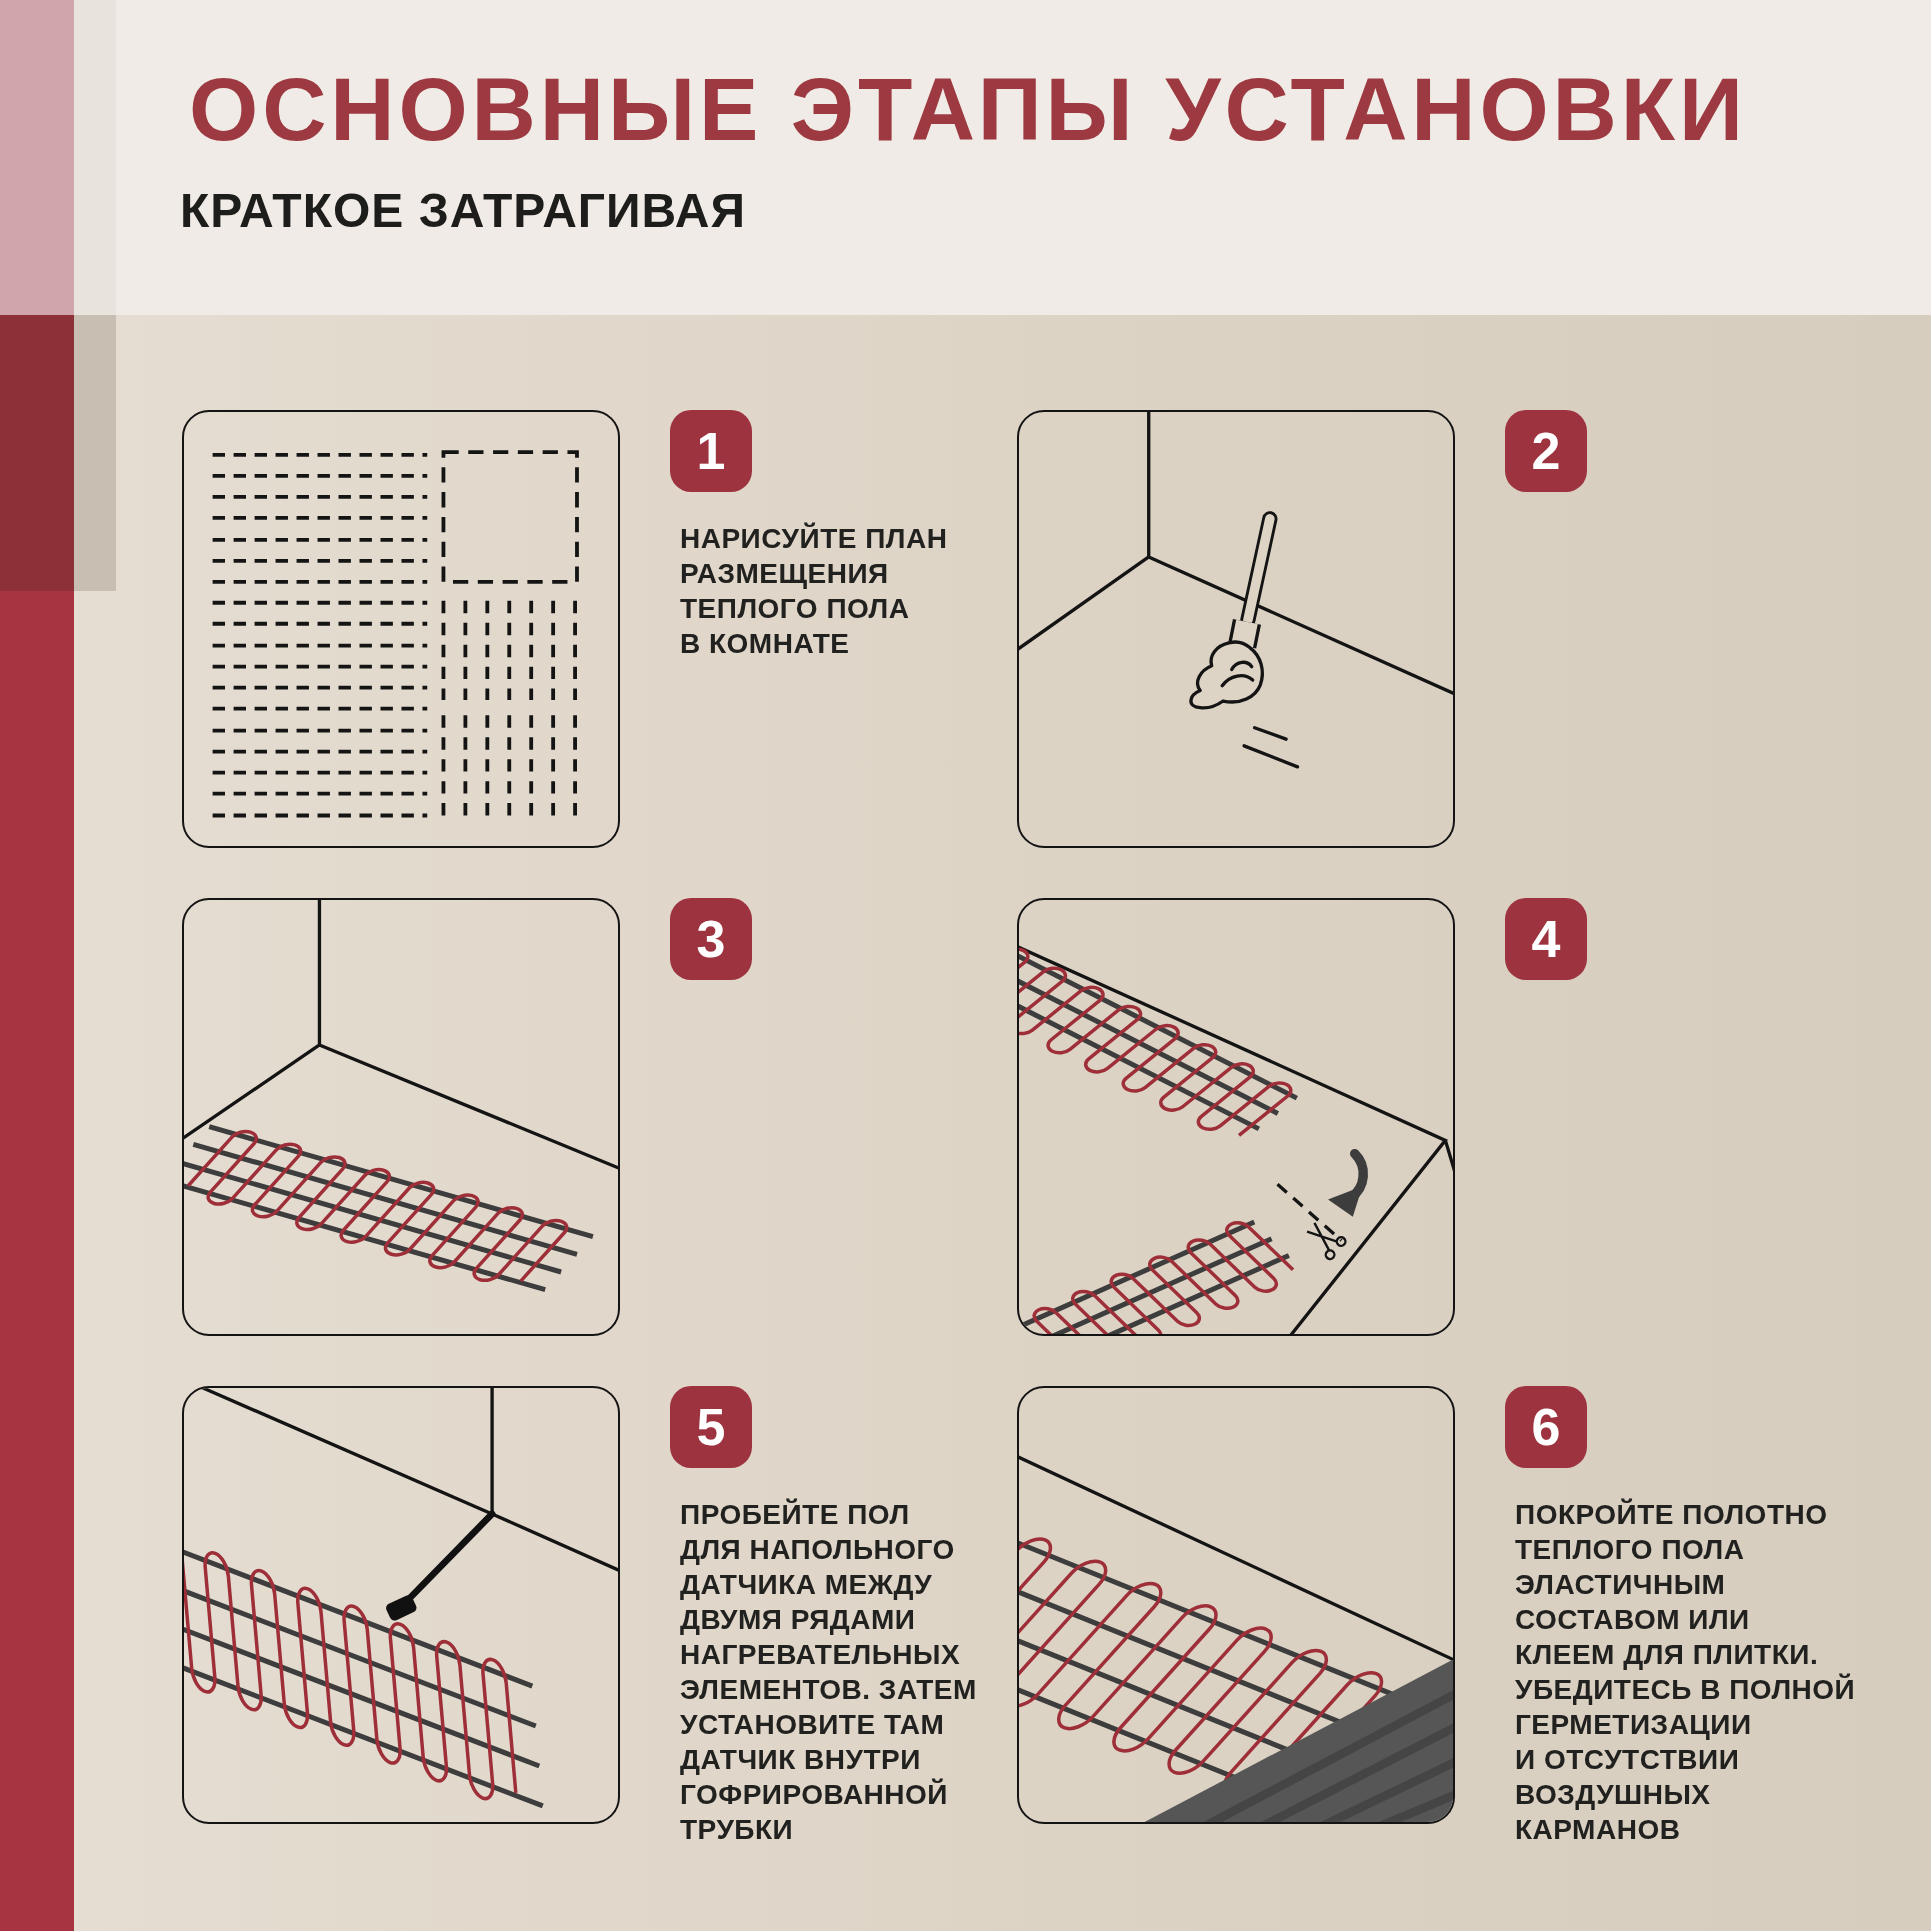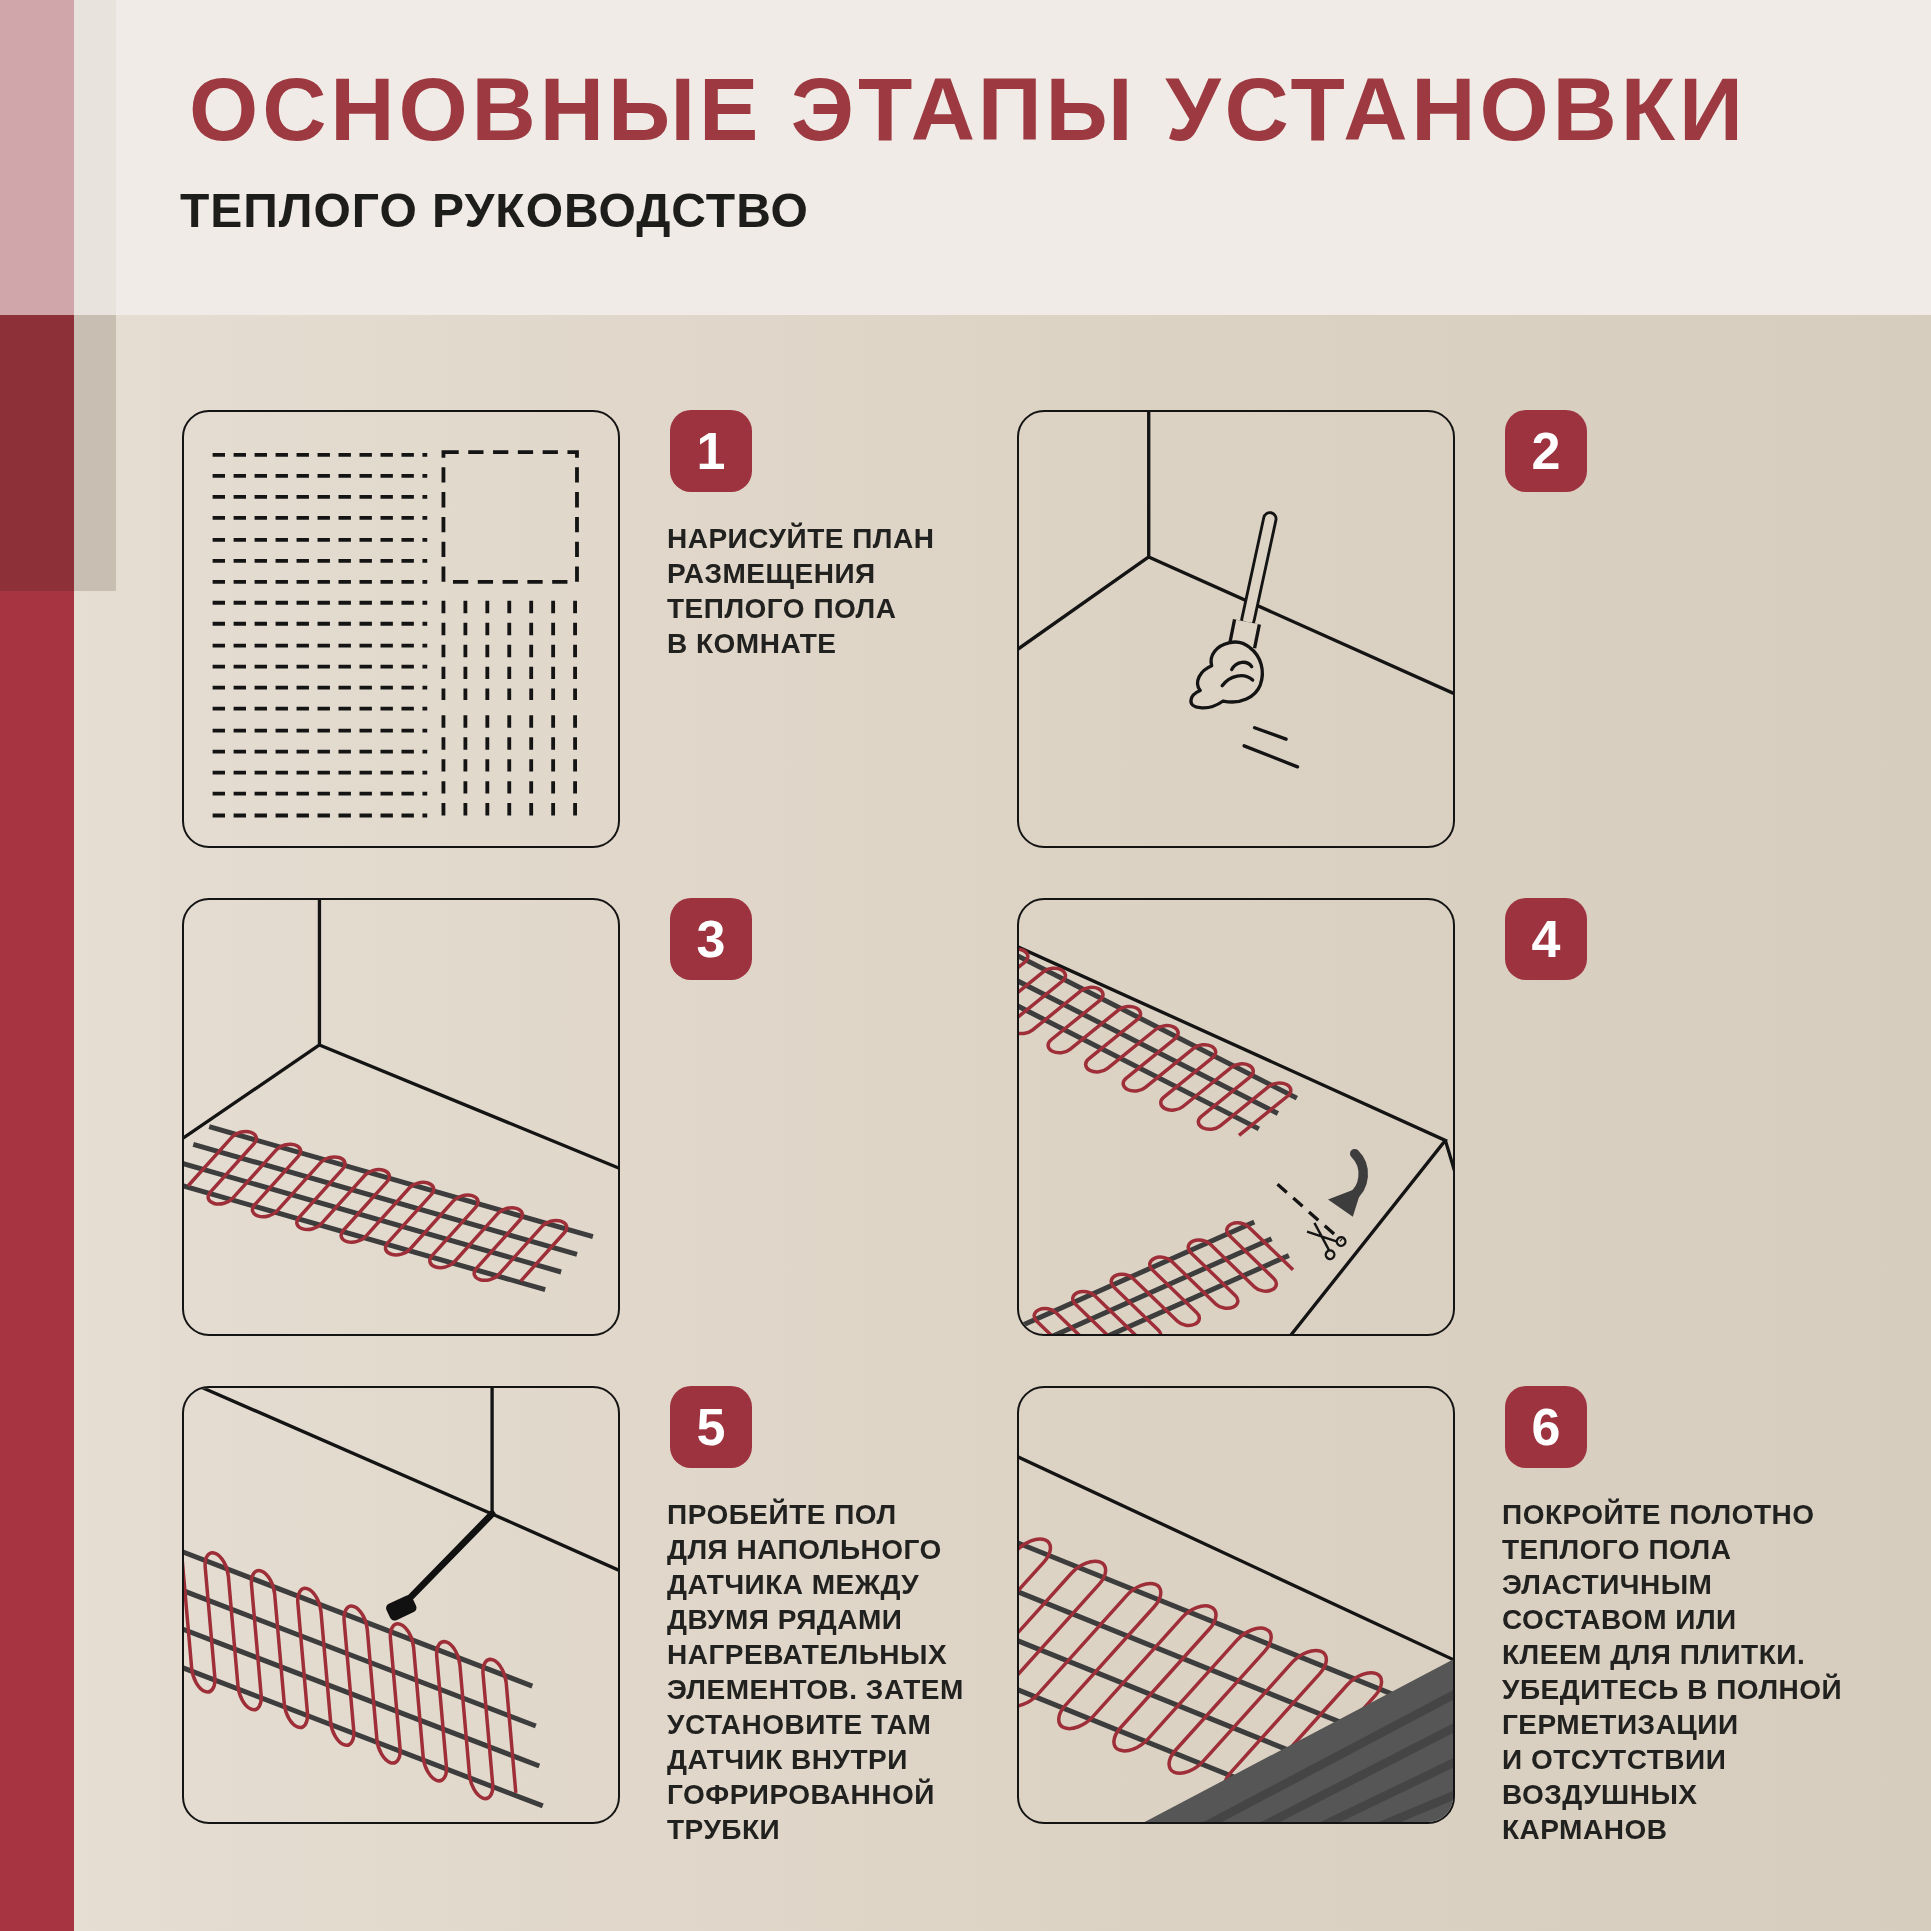--- a/index.html
+++ b/index.html
@@ -29,21 +29,21 @@
   .step-5{left:182px;top:1386px;}
   .step-6{left:1017px;top:1386px;}
 
   .panel{position:absolute;left:0;top:0;width:434px;height:434px;
     border:2.9px solid #141414;border-radius:27px;overflow:hidden;}
   .panel svg{display:block;width:434px;height:434px;}
 
   .badge{position:absolute;left:488px;top:0;width:82px;height:82px;border-radius:21px;
     background:#9e3340;color:#ffffff;display:flex;align-items:center;justify-content:center;
     font-size:52px;font-weight:bold;}
-  .step-text{position:absolute;left:485px;top:111px;margin:0;
+  .step-text{position:absolute;left:498px;top:111px;margin:0;
     font-size:28px;line-height:35px;font-weight:bold;letter-spacing:0.5px;
     color:#21211f;white-space:pre-line;}
 
   .ln{stroke:#141414;stroke-width:3.5;fill:none;stroke-linecap:round;}
   .dash-h{stroke:#141414;stroke-width:4;fill:none;stroke-dasharray:13 9;}
   .dash-v{stroke:#141414;stroke-width:4;fill:none;stroke-dasharray:13 10;}
   .dash-sq{stroke:#141414;stroke-width:4;fill:none;stroke-dasharray:16 10;}
   .cable{stroke:#9e2e38;stroke-width:3.5;fill:none;vector-effect:non-scaling-stroke;}
   .mesh{stroke:#3d3d3d;stroke-width:5;fill:none;vector-effect:non-scaling-stroke;}
 </style>
@@ -52,21 +52,21 @@
 
 <div class="poster">
   <div class="bg-main"></div>
   <div class="stripe stripe-pink"></div>
   <div class="stripe stripe-darkred"></div>
   <div class="stripe stripe-red"></div>
   <div class="stripe stripe-gray-top"></div>
   <div class="stripe stripe-gray-bottom"></div>
 
   <h1 class="title">ОСНОВНЫЕ ЭТАПЫ УСТАНОВКИ</h1>
-  <h2 class="subtitle">ТЕПЛОГО РУКОВОДСТВО</h2>
+  <h2 class="subtitle">КРАТКОЕ ЗАТРАГИВАЯ</h2>
 
   <section class="step step-1">
     <div class="panel">
       <svg viewBox="0 0 455 455">
         <g>
           <line class="dash-h" x1="30" y1="45" x2="255" y2="45"></line>
           <line class="dash-h" x1="30" y1="67" x2="255" y2="67"></line>
           <line class="dash-h" x1="30" y1="89" x2="255" y2="89"></line>
           <line class="dash-h" x1="30" y1="111" x2="255" y2="111"></line>
           <line class="dash-h" x1="30" y1="134" x2="255" y2="134"></line>

